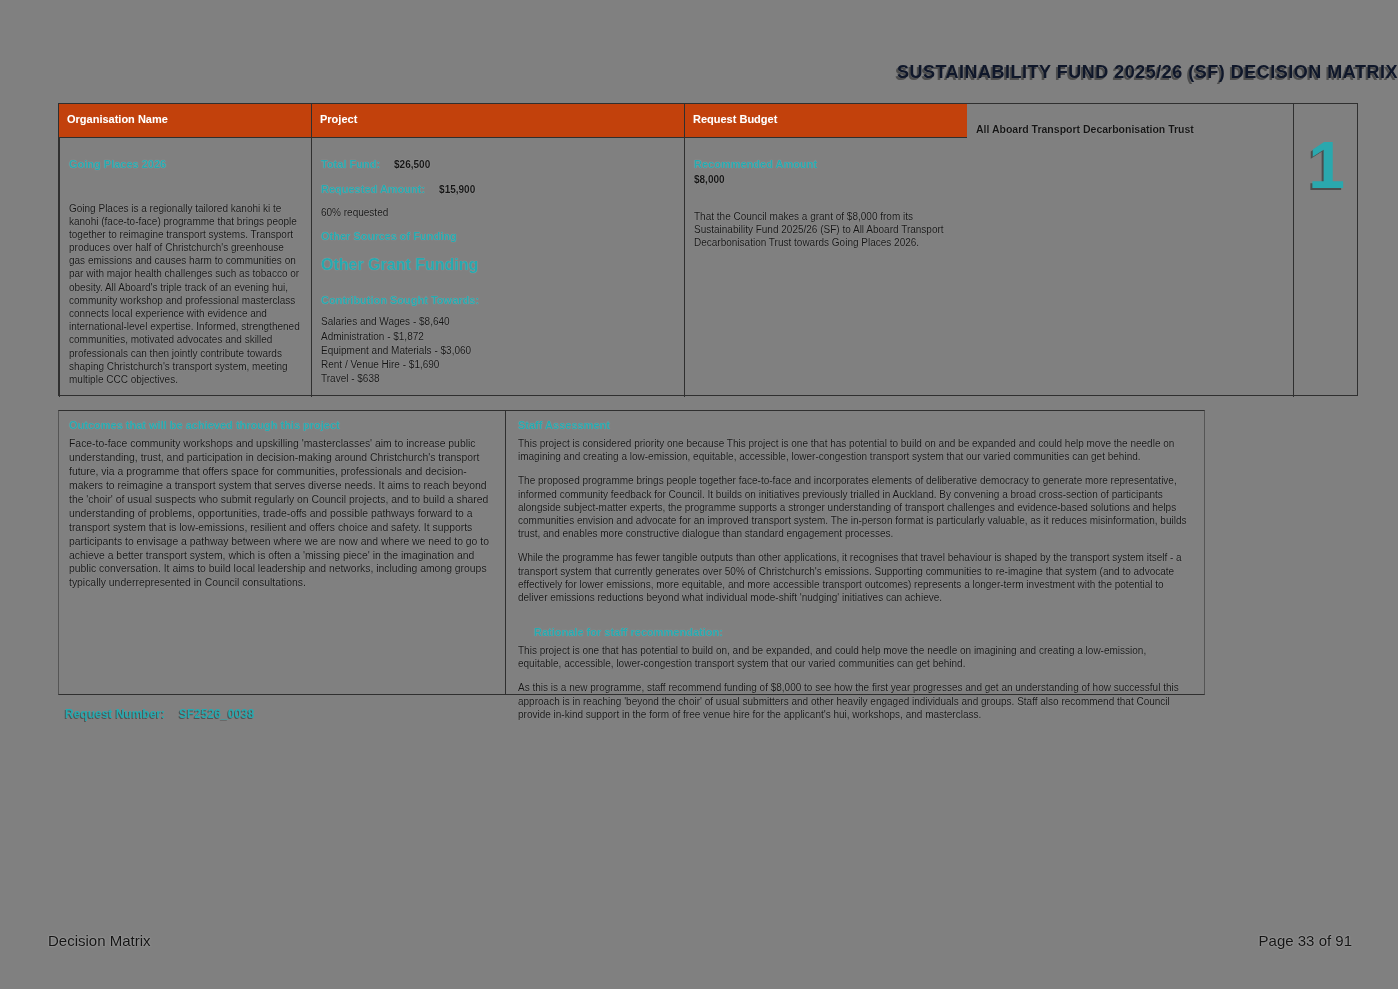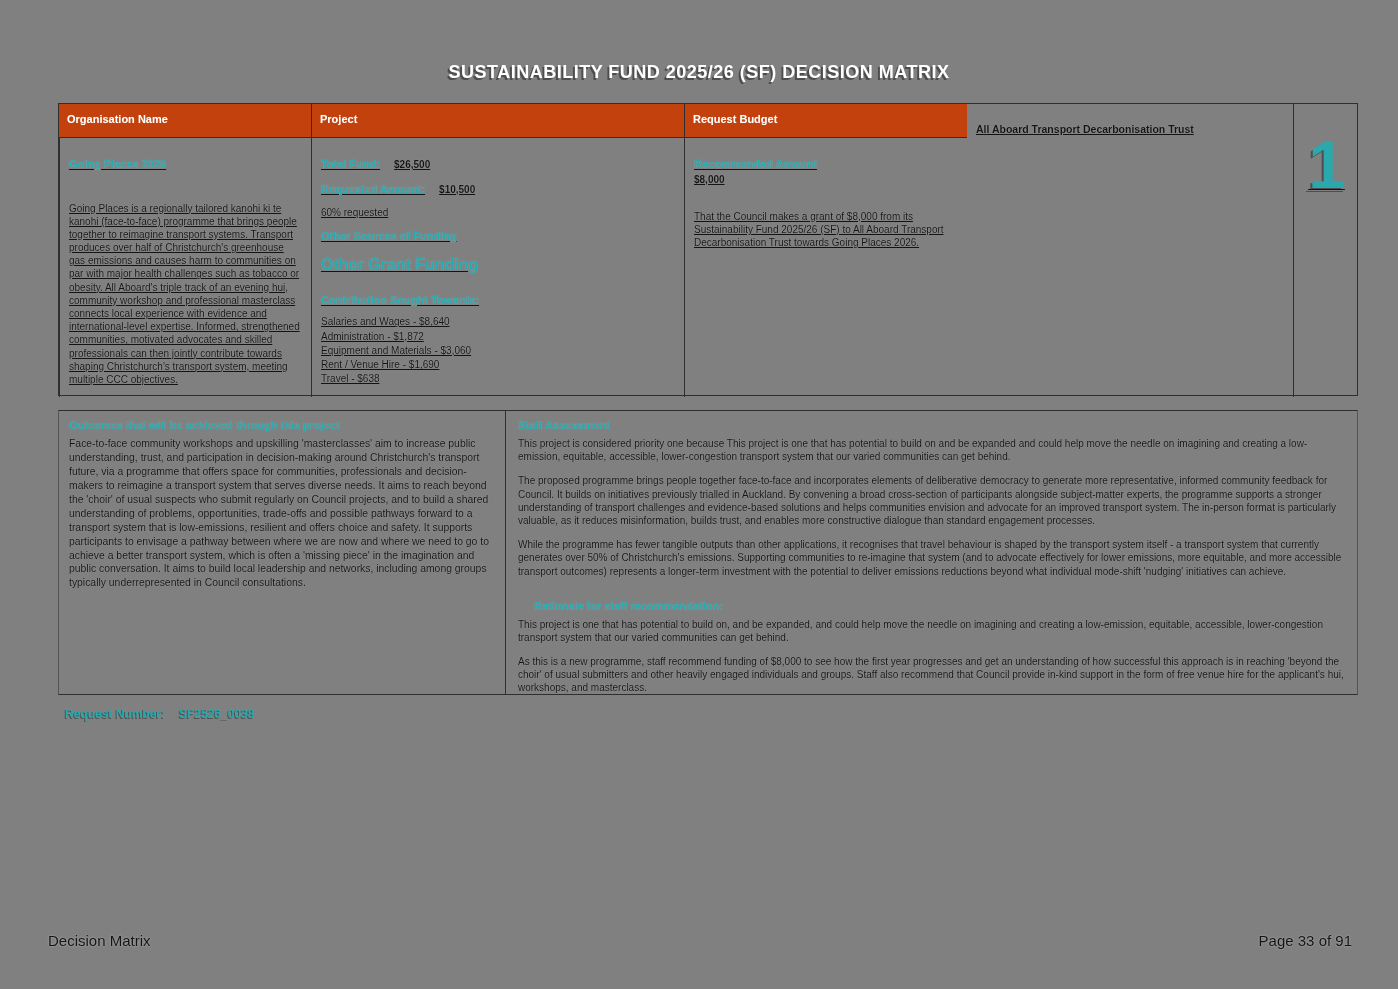--- a/index.html
+++ b/index.html
@@ -9,23 +9,23 @@
     font-family:"Liberation Sans", sans-serif;
     color:#141414;
     position:relative;
     overflow:hidden;
   }
   .page{position:absolute;inset:0;}
 
   
   .doc-title{
     position:absolute;top:62px;left:0;width:100%;
-    text-align:center;
+    text-align:right;
     font-size:18px;font-weight:bold;letter-spacing:.5px;
-    color:#ffffff;
+    color:#0f172a;
     text-shadow:-2px 2px 0 #4d4d4d;
     margin:0;
   }
 
   
   .matrix-table{
     position:absolute;left:58px;top:103px;
     width:1300px;height:293px;
     display:grid;
     grid-template-columns:252px 373px 283px 326px 66px;
@@ -38,21 +38,20 @@
     font-size:11px;font-weight:bold;
     padding:9px 8px 0 8px;box-sizing:border-box;
     border-bottom:1px solid #2f2f2f;
     text-shadow:0 0 1px rgba(255,255,255,.25);
   }
   .cell{
     font-size:10px;line-height:1.32;
     padding:19px 9px;box-sizing:border-box;
     overflow:hidden;
     text-shadow:0 0 1px rgba(255,255,255,.35);
-    text-decoration:underline;
   }
   .bl{border-left:1px solid #2f2f2f;}
   .teal-h{color:#26a9af;font-weight:bold;}
   .org-name{font-weight:bold;font-size:10.5px;margin-bottom:30px;}
   .cell p{margin:0 0 10px 0;}
   .proj-title{font-size:11px;margin-bottom:30px;}
   .budget-line{margin:0 0 14px 0;}
   .budget-line .val{margin-left:14px;color:#141414;font-weight:bold;}
   .gap-lg{margin-bottom:30px;}
   .contrib{list-style:none;margin:8px 0 0 0;padding:0;}
@@ -64,21 +63,21 @@
     text-align:center;padding-top:28px;box-sizing:border-box;
   }
   .big-rank{
     font-size:66px;font-weight:bold;color:#2aa8ae;line-height:1;
     text-shadow:-2px 2px 0 #4d4d4d;
   }
 
   
   .details{
     position:absolute;left:58px;top:410px;
-    width:1300px;height:285px;
+    width:1147px;height:285px;
     border-top:1px solid #2f2f2f;border-bottom:1px solid #2f2f2f;
     border-left:1px solid #555;border-right:1px solid #555;
     box-sizing:border-box;
     display:flex;
   }
   .details .col-left{
     width:447px;flex:0 0 auto;
     border-right:1px solid #2f2f2f;
     padding:8px 10px;box-sizing:border-box;
   }
@@ -136,21 +135,21 @@
       <div>Nil</div>
     </div>
 
     <div class="cell bl">
       <div class="teal-h proj-title">Going Places 2026</div>
       <p>Going Places is a regionally tailored kanohi ki te kanohi (face-to-face) programme that brings people together to reimagine transport systems. Transport produces over half of Christchurch's greenhouse gas emissions and causes harm to communities on par with major health challenges such as tobacco or obesity. All Aboard's triple track of an evening hui, community workshop and professional masterclass connects local experience with evidence and international-level expertise. Informed, strengthened communities, motivated advocates and skilled professionals can then jointly contribute towards shaping Christchurch's transport system, meeting multiple CCC objectives.</p>
     </div>
 
     <div class="cell bl">
       <p class="budget-line"><span class="teal-h" style="font-size:11px;">Total Fund:</span><span class="val">$26,500</span></p>
-      <p class="budget-line"><span class="teal-h" style="font-size:11px;">Requested Amount:</span><span class="val">$10,500</span></p>
+      <p class="budget-line"><span class="teal-h" style="font-size:11px;">Requested Amount:</span><span class="val">$15,900</span></p>
       <p class="budget-line">60% requested</p>
       <p class="budget-line teal-h gap-lg" style="font-size:11px;">Other Sources of Funding</p>
       <p class="budget-line teal-h" style="font-size:16px;margin-bottom:18px;">Other Grant Funding</p>
       <p class="budget-line teal-h" style="font-size:11px;margin-bottom:0;">Contribution Sought Towards:</p>
       <ul class="contrib">
         <li>Salaries and Wages - $8,640</li>
         <li>Administration - $1,872</li>
         <li>Equipment and Materials - $3,060</li>
         <li>Rent / Venue Hire - $1,690</li>
         <li>Travel - $638</li>

